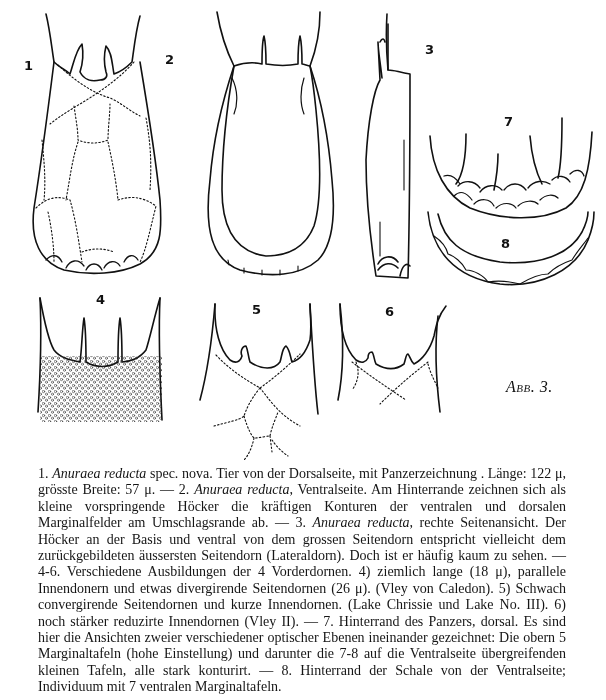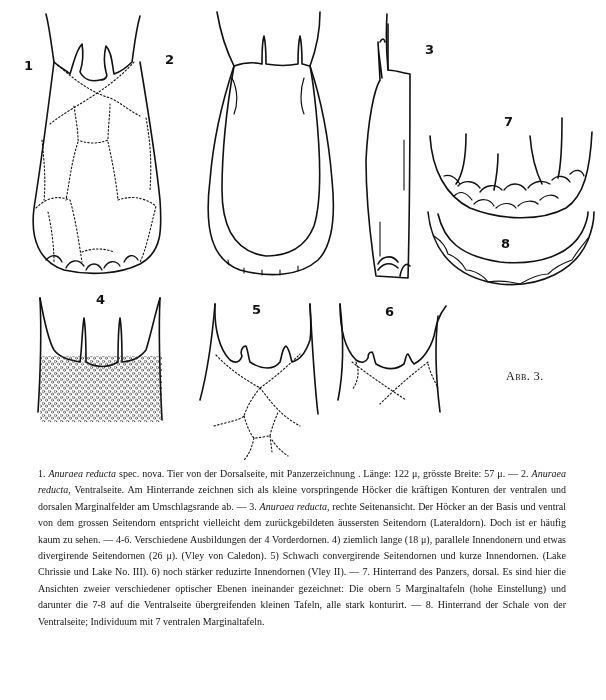--- a/index.html
+++ b/index.html
@@ -6,26 +6,27 @@
   body {
     width: 606px; height: 700px; background: #ffffff; position: relative; overflow: hidden;
     font-family: "Liberation Serif", "DejaVu Serif", serif; color: #111;
   }
   .figures { position: absolute; left: 0; top: 0; width: 606px; height: 460px; }
   .figures svg { position: absolute; left: 0; top: 0; }
   .fig-num {
     position: absolute; font-family: "DejaVu Sans", sans-serif; font-size: 13px; font-weight: bold; color: #111;
   }
   .abb {
-    position: absolute; left: 506px; top: 369px; font-size: 12px; letter-spacing: 0.5px;
+    position: absolute; left: 506px; top: 378px; font-size: 16px; letter-spacing: 0.5px;
     font-variant: small-caps;
+    font-style: italic;
   }
   .caption {
     position: absolute; left: 38px; top: 466px; width: 528px;
-    font-size: 10px; line-height: 16.4px; text-align: justify; color: #151515;
+    font-size: 14px; line-height: 16.4px; text-align: justify; color: #151515;
   }
   .caption p { margin: 0; }
   .caption i { font-style: italic; }
 </style>
 </head>
 <body>
 
 <div class="figures">
   <svg width="606" height="460" viewBox="0 0 606 460" fill="none" stroke="#111" stroke-width="1.6" stroke-linecap="round" stroke-linejoin="round">
 

